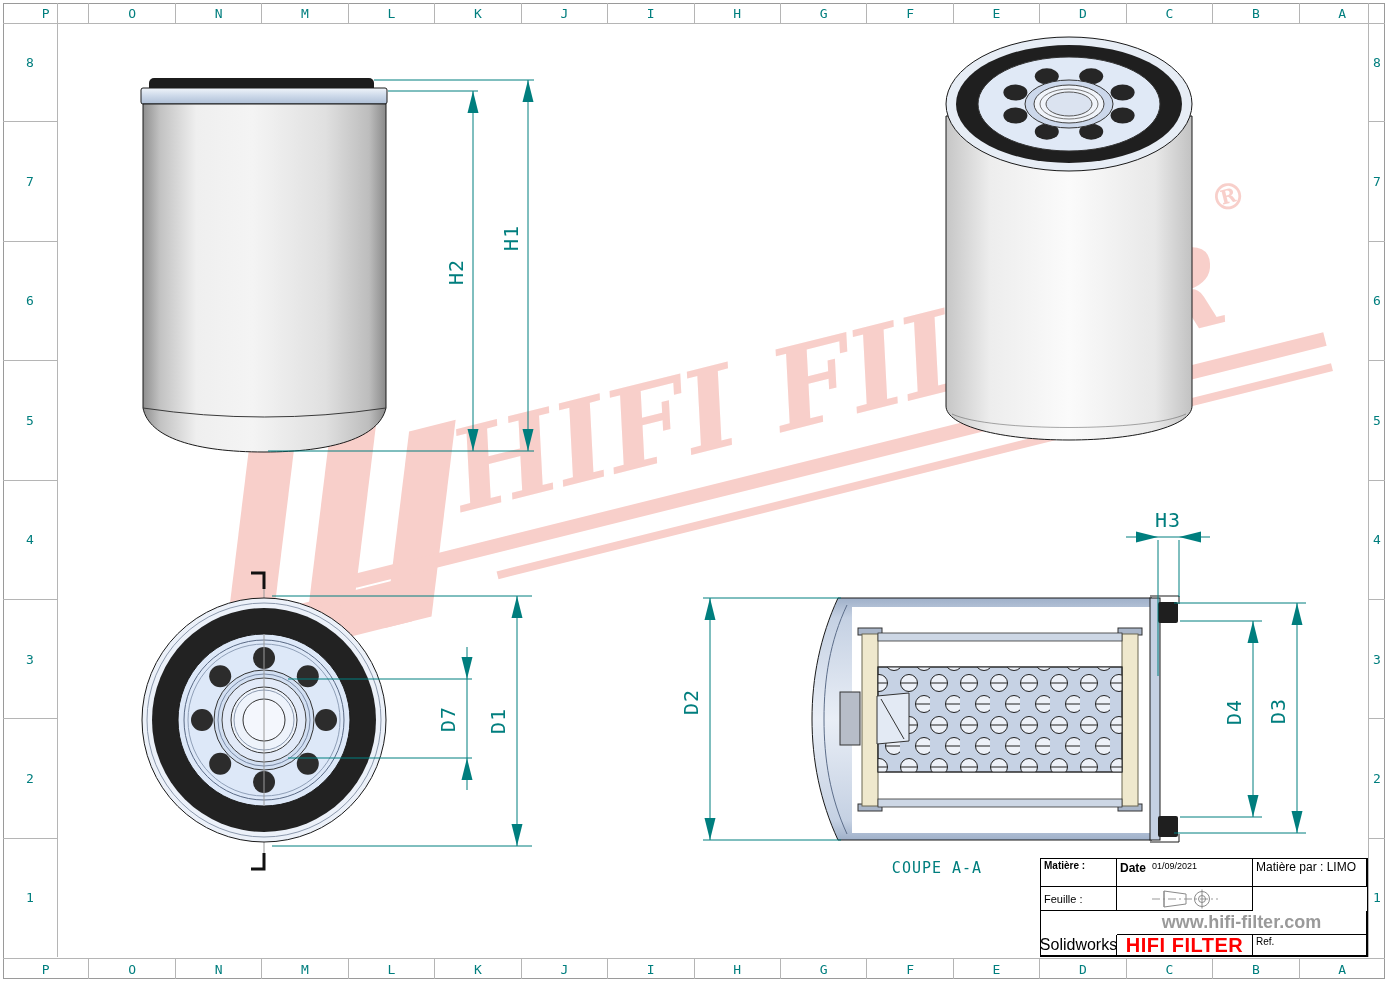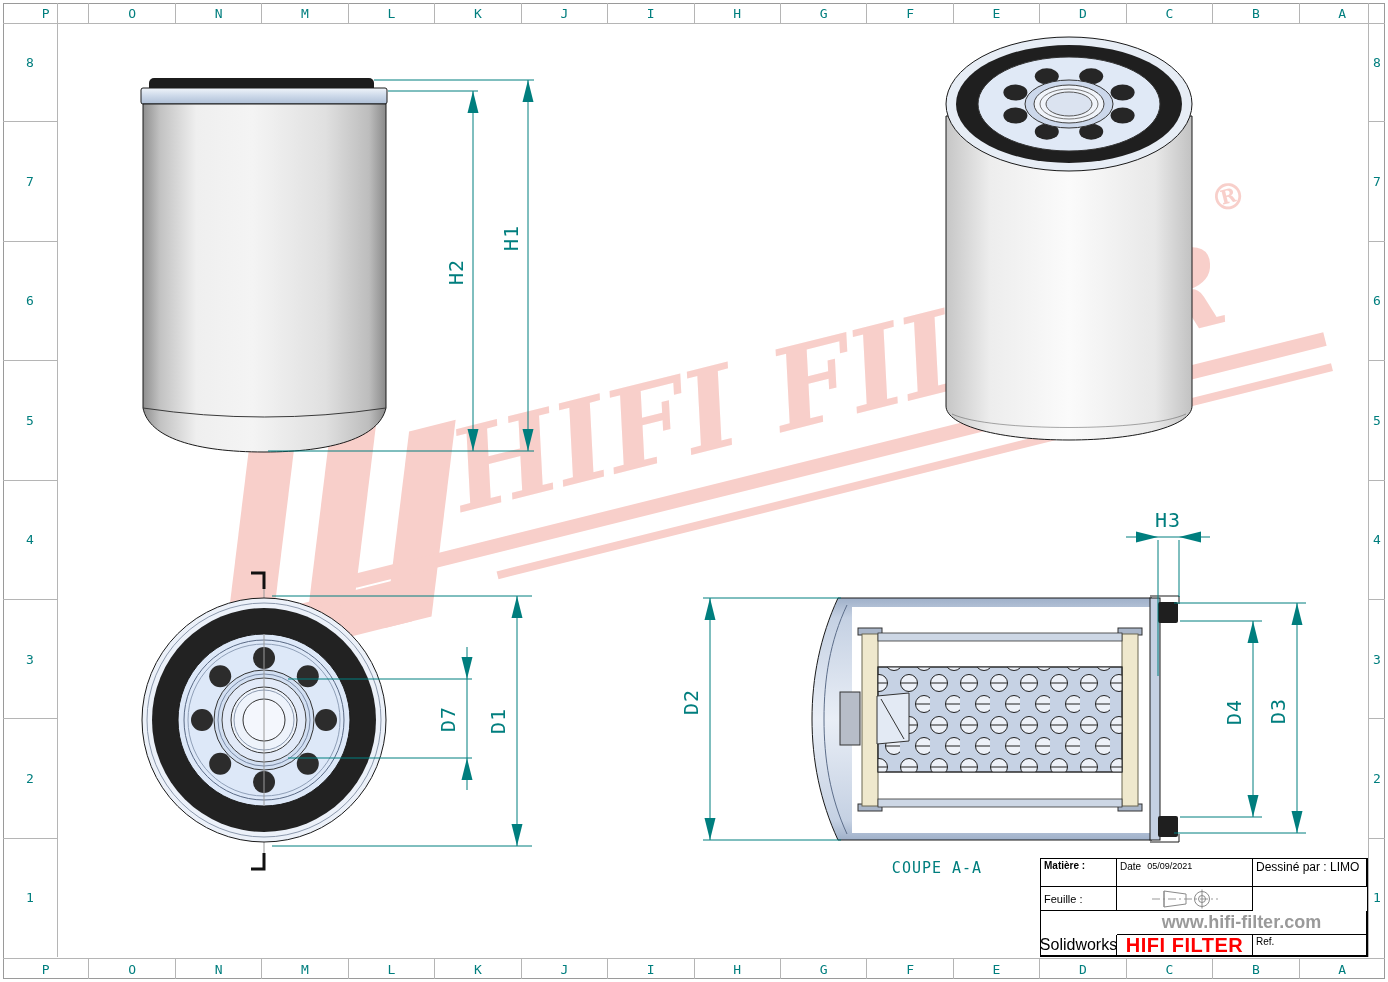--- a/index.html
+++ b/index.html
@@ -53,21 +53,21 @@
   
   .title-block{ position:absolute; left:1040px; top:858px; width:328px; height:99px;
                 background:#fff; border:1px solid #000; display:grid;
                 grid-template-columns:76px 136px 114px; grid-template-rows:28px 24px 24px auto;
                 z-index:6; color:#000; }
   .tb-cell{ border-right:1px solid #000; border-bottom:1px solid #000; overflow:hidden;
             display:flex; align-items:center; justify-content:center; }
   .tb-matiere{ align-items:flex-start; justify-content:flex-start; padding:1px 3px;
                font-size:10px; font-weight:bold; }
   .tb-date{ align-items:flex-start; justify-content:flex-start; padding:2px 3px; gap:6px; }
-  .tb-date .lbl{ font-size:10px; font-weight:normal; }
+  .tb-date .lbl{ font-size:12px; font-weight:bold; }
   .tb-date .val{ font-size:9px; }
   .tb-author{ align-items:flex-start; justify-content:flex-start; padding:1px 3px; font-size:12px; }
   .tb-sheet{ justify-content:flex-start; padding:0 3px; font-size:11px; }
   .tb-sheet .val{ font-size:17px; margin-left:5px;margin-top:40px; }
   .tb-part{ grid-column:2/4; font-size:27px; font-weight:bold; letter-spacing:1px;
             color:var(--red,#FF0000); }
   .tb-web{ grid-column:2/4; font-size:18px; font-weight:bold; color:var(--link-gray,#9A9A9A); }
   .tb-cad{ font-size:16px; }
   .tb-brand{ font-size:20px; font-weight:bold; letter-spacing:.5px; color:var(--red,#FF0000); }
   .tb-ref{ align-items:flex-start; justify-content:flex-start; padding:1px 3px;
@@ -305,23 +305,23 @@
     <div class="b-cell">2</div>
     <div class="b-cell">1</div>
   </div>
 
   <div class="title-block">
     <div class="tb-cell tb-matiere">
       <span>Matière :</span>
     </div>
     <div class="tb-cell tb-date">
       <span class="lbl">Date</span>
-      <span class="val">05/09/2021</span>
-    </div>
-    <div class="tb-cell tb-author">Dessiné par : LIMO</div>
+      <span class="val">01/09/2021</span>
+    </div>
+    <div class="tb-cell tb-author">Matière par : LIMO</div>
 
     <div class="tb-cell tb-sheet">
       <span>Feuille :</span>
       <span class="val">1/1</span>
     </div>
 
     <div class="tb-cell tb-proj">
       <svg width="70" height="20" viewBox="0 0 70 20">
         <line x1="2" y1="10" x2="68" y2="10" stroke="#999" stroke-dasharray="8 3 2 3"></line>
         <polygon points="14,2 36,5 36,15 14,18" fill="none" stroke="#8a8a8a"></polygon>

